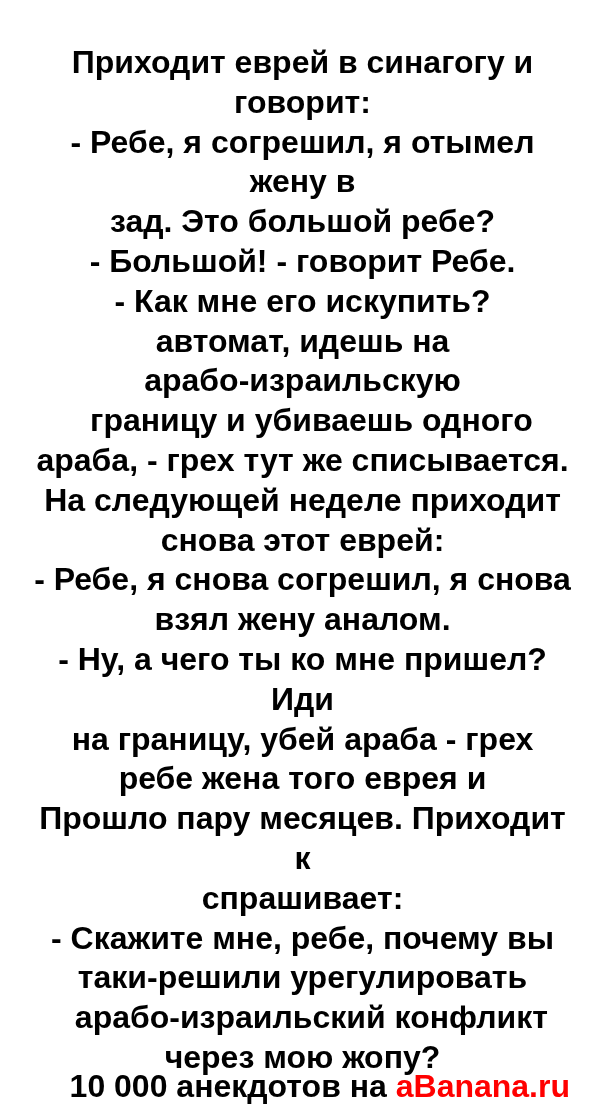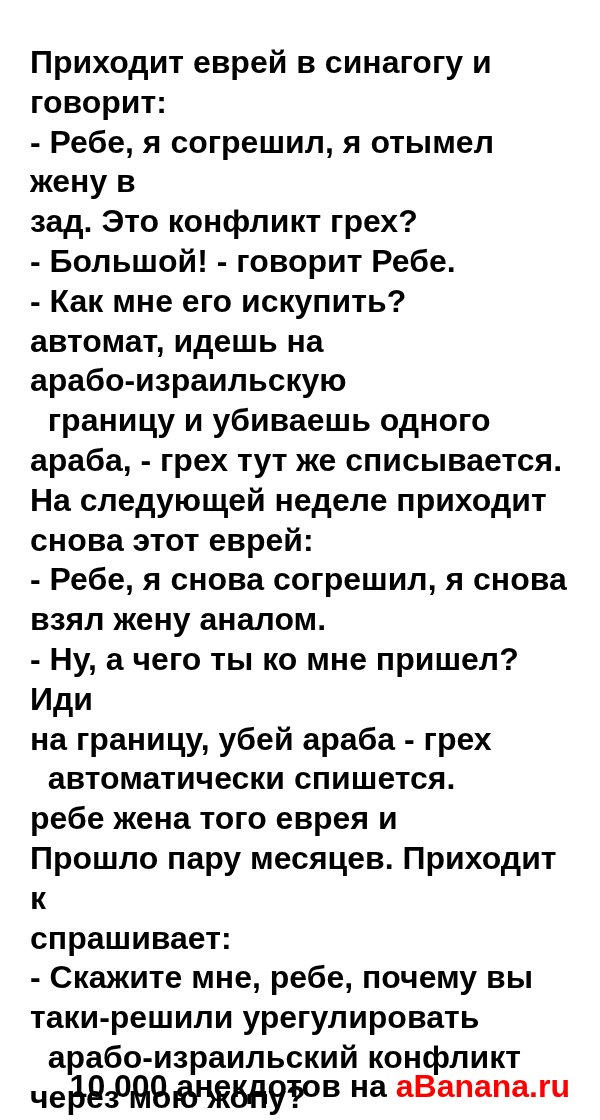--- a/index.html
+++ b/index.html
@@ -25,20 +25,21 @@
     left: 30px;
     right: 25px;
     color: #000000;
     font-weight: 700;
     font-size: 32px;
     line-height: 39.8px;
   }
   .joke .line {
     white-space: pre-wrap; 
     min-height: 39.8px;
+    text-align: center;
   }
   .footer {
     position: absolute;
     right: 30px;
     top: 1066px;
     color: #000000;
     font-weight: 700;
     font-size: 32px;
     line-height: 40px;
     white-space: pre;
@@ -51,34 +52,33 @@
 </style>
 </head>
 <body>
 
 <main class="page">
 
   <div class="joke">
     <div class="line">Приходит еврей в синагогу и</div>
     <div class="line">говорит:</div>
     <div class="line">- Ребе, я согрешил, я отымел жену в</div>
-    <div class="line">зад. Это конфликт грех?</div>
+    <div class="line">зад. Это большой ребе?</div>
     <div class="line">- Большой! - говорит Ребе.</div>
     <div class="line">- Как мне его искупить?</div>
     <div class="line">автомат, идешь на</div>
     <div class="line">арабо-израильскую</div>
     <div class="line">  границу и убиваешь одного</div>
     <div class="line">араба, - грех тут же списывается.</div>
     <div class="line">На следующей неделе приходит</div>
     <div class="line">снова этот еврей:</div>
     <div class="line">- Ребе, я снова согрешил, я снова</div>
     <div class="line">взял жену аналом.</div>
     <div class="line">- Ну, а чего ты ко мне пришел? Иди</div>
     <div class="line">на границу, убей араба - грех</div>
-    <div class="line">  автоматически спишется.</div>
     <div class="line">ребе жена того еврея и</div>
     <div class="line">Прошло пару месяцев. Приходит к</div>
     <div class="line">спрашивает:</div>
     <div class="line">- Скажите мне, ребе, почему вы</div>
     <div class="line">таки-решили урегулировать</div>
     <div class="line">  арабо-израильский конфликт</div>
     <div class="line">через мою жопу?</div>
   </div>
 
   <div class="footer"><span>10 000 анекдотов на </span><a class="brand" style="color: rgb(255, 0, 0);">aBanana.ru</a></div>

